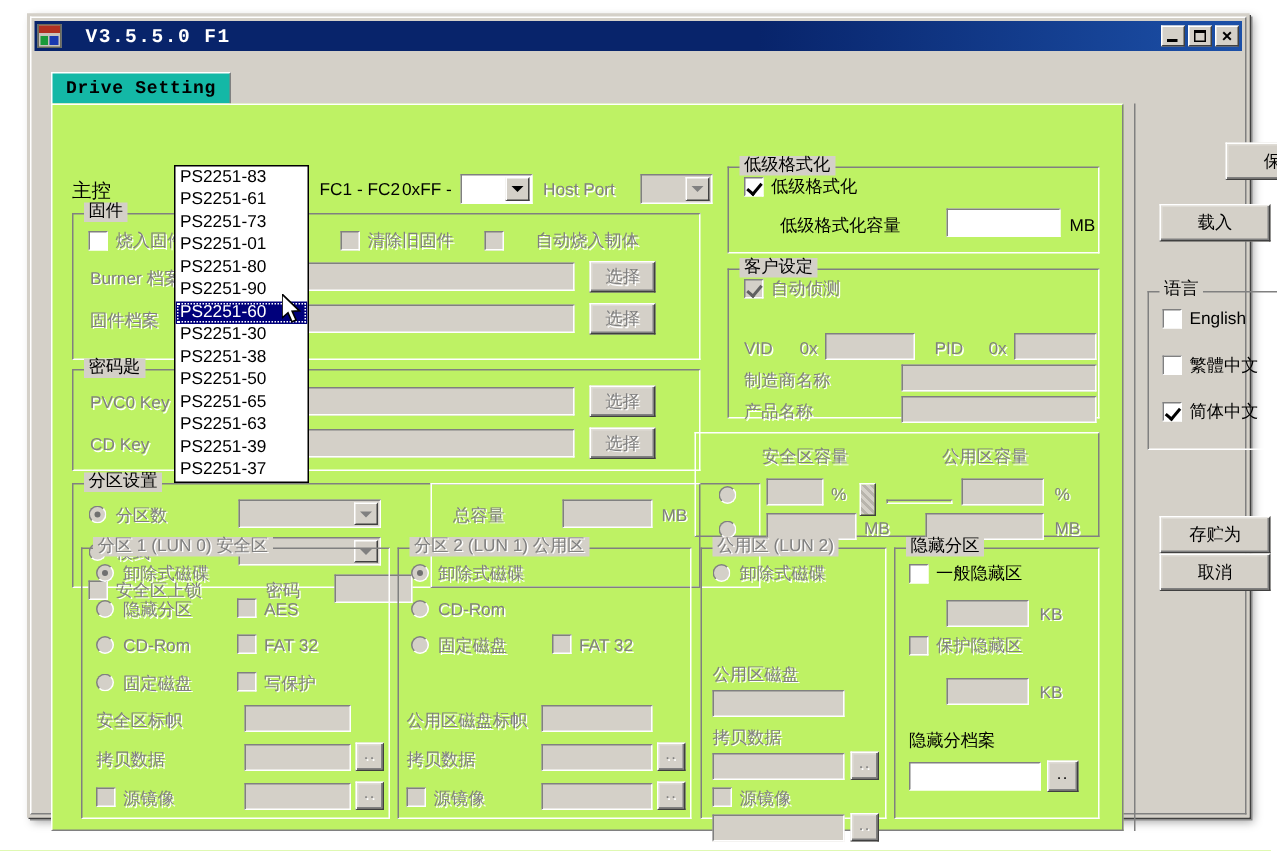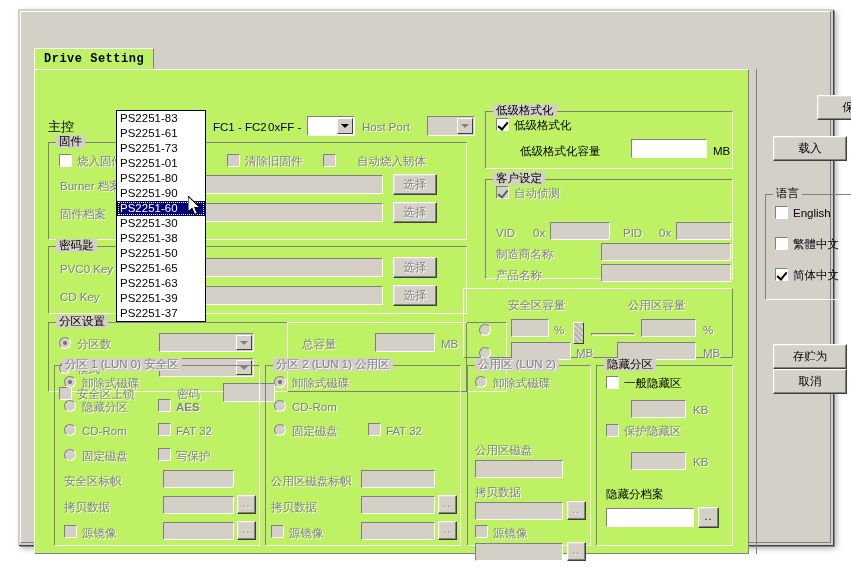--- a/index.html
+++ b/index.html
@@ -57,21 +57,21 @@
   .tbtn.close::after{content:"\00D7";font-size:12px;font-weight:bold;line-height:12px;}
 
   
   #client{position:absolute;left:3px;top:25px;right:3px;bottom:3px;background:#d4d0c8;}
 
   
   #tabstrip{position:absolute;left:11px;top:12px;width:790px;height:23px;}
   #tab-drive{
     position:absolute;left:0;top:0;height:22px;padding:0 9px;
     display:flex;align-items:center;
-    background:#bef264;
+    background:#14b8a6;
     border:1px solid;border-color:#ffffff #808080 #d4d0c8 #ffffff;
     font-family:"Liberation Mono","DejaVu Sans Mono",monospace;
     font-size:12px;font-weight:bold;letter-spacing:.5px;box-sizing:border-box;
   }
   #tabpage{
     position:absolute;left:11px;top:33px;width:715px;height:485px;
     background:#bef264;
     border:1px solid;border-color:#ffffff #808080 #808080 #ffffff;
     box-sizing:border-box;
     text-decoration:underline;
@@ -182,20 +182,33 @@
     box-sizing:border-box;
   }
   
   #right-sep{position:absolute;left:733px;top:33px;width:1px;height:485px;background:#808080;}
 </style>
 </head>
 <body>
 
 <div id="window">
 
+  <div id="titlebar">
+    <div id="titleicon">
+      <div class="tbar"></div>
+        <div class="sq1"></div>
+        <div class="sq2"></div>
+    </div>
+    <div id="titletext">V3.5.5.0 F1</div>
+    <div id="titlebuttons">
+      <div class="tbtn min"></div>
+      <div class="tbtn max"></div>
+      <div class="tbtn close"></div>
+    </div>
+  </div>
 
   <div id="client">
 
     <div id="tabstrip">
       <div id="tab-drive">Drive Setting</div>
     </div>
 
     <div id="tabpage">
 
       <div class="lbl en" style="left:13px;top:50px;font-size:13px;">主控</div>
@@ -318,21 +331,21 @@
     <div id="slider-thumb"></div>
 
     <div class="group" style="left:31px;top:329px;width:206px;height:181px;">
       <span class="gcap dis">分区 1 (LUN 0) 安全区</span>
     </div>
     <div class="rb dis on" style="left:41px;top:340px;"></div>
     <div class="lbl dis" style="left:59px;top:341px;">卸除式磁碟</div>
     <div class="rb dis" style="left:41px;top:364px;"></div>
     <div class="lbl dis" style="left:59px;top:365px;">隐藏分区</div>
     <div class="cb dis" style="left:135px;top:363px;"></div>
-    <div class="lbl dis" style="left:153px;top:365px;font-weight:bold;">AES</div>
+    <div class="lbl dis" style="left:153px;top:365px;">AES</div>
     <div class="rb dis" style="left:41px;top:388px;"></div>
     <div class="lbl dis" style="left:59px;top:389px;">CD-Rom</div>
     <div class="cb dis" style="left:135px;top:387px;"></div>
     <div class="lbl dis" style="left:153px;top:389px;">FAT 32</div>
     <div class="rb dis" style="left:41px;top:413px;"></div>
     <div class="lbl dis" style="left:59px;top:414px;">固定磁盘</div>
     <div class="cb dis" style="left:135px;top:412px;"></div>
     <div class="lbl dis" style="left:153px;top:414px;">写保护</div>
 
     <div class="lbl dis" style="left:41px;top:439px;">安全区标帜</div>

